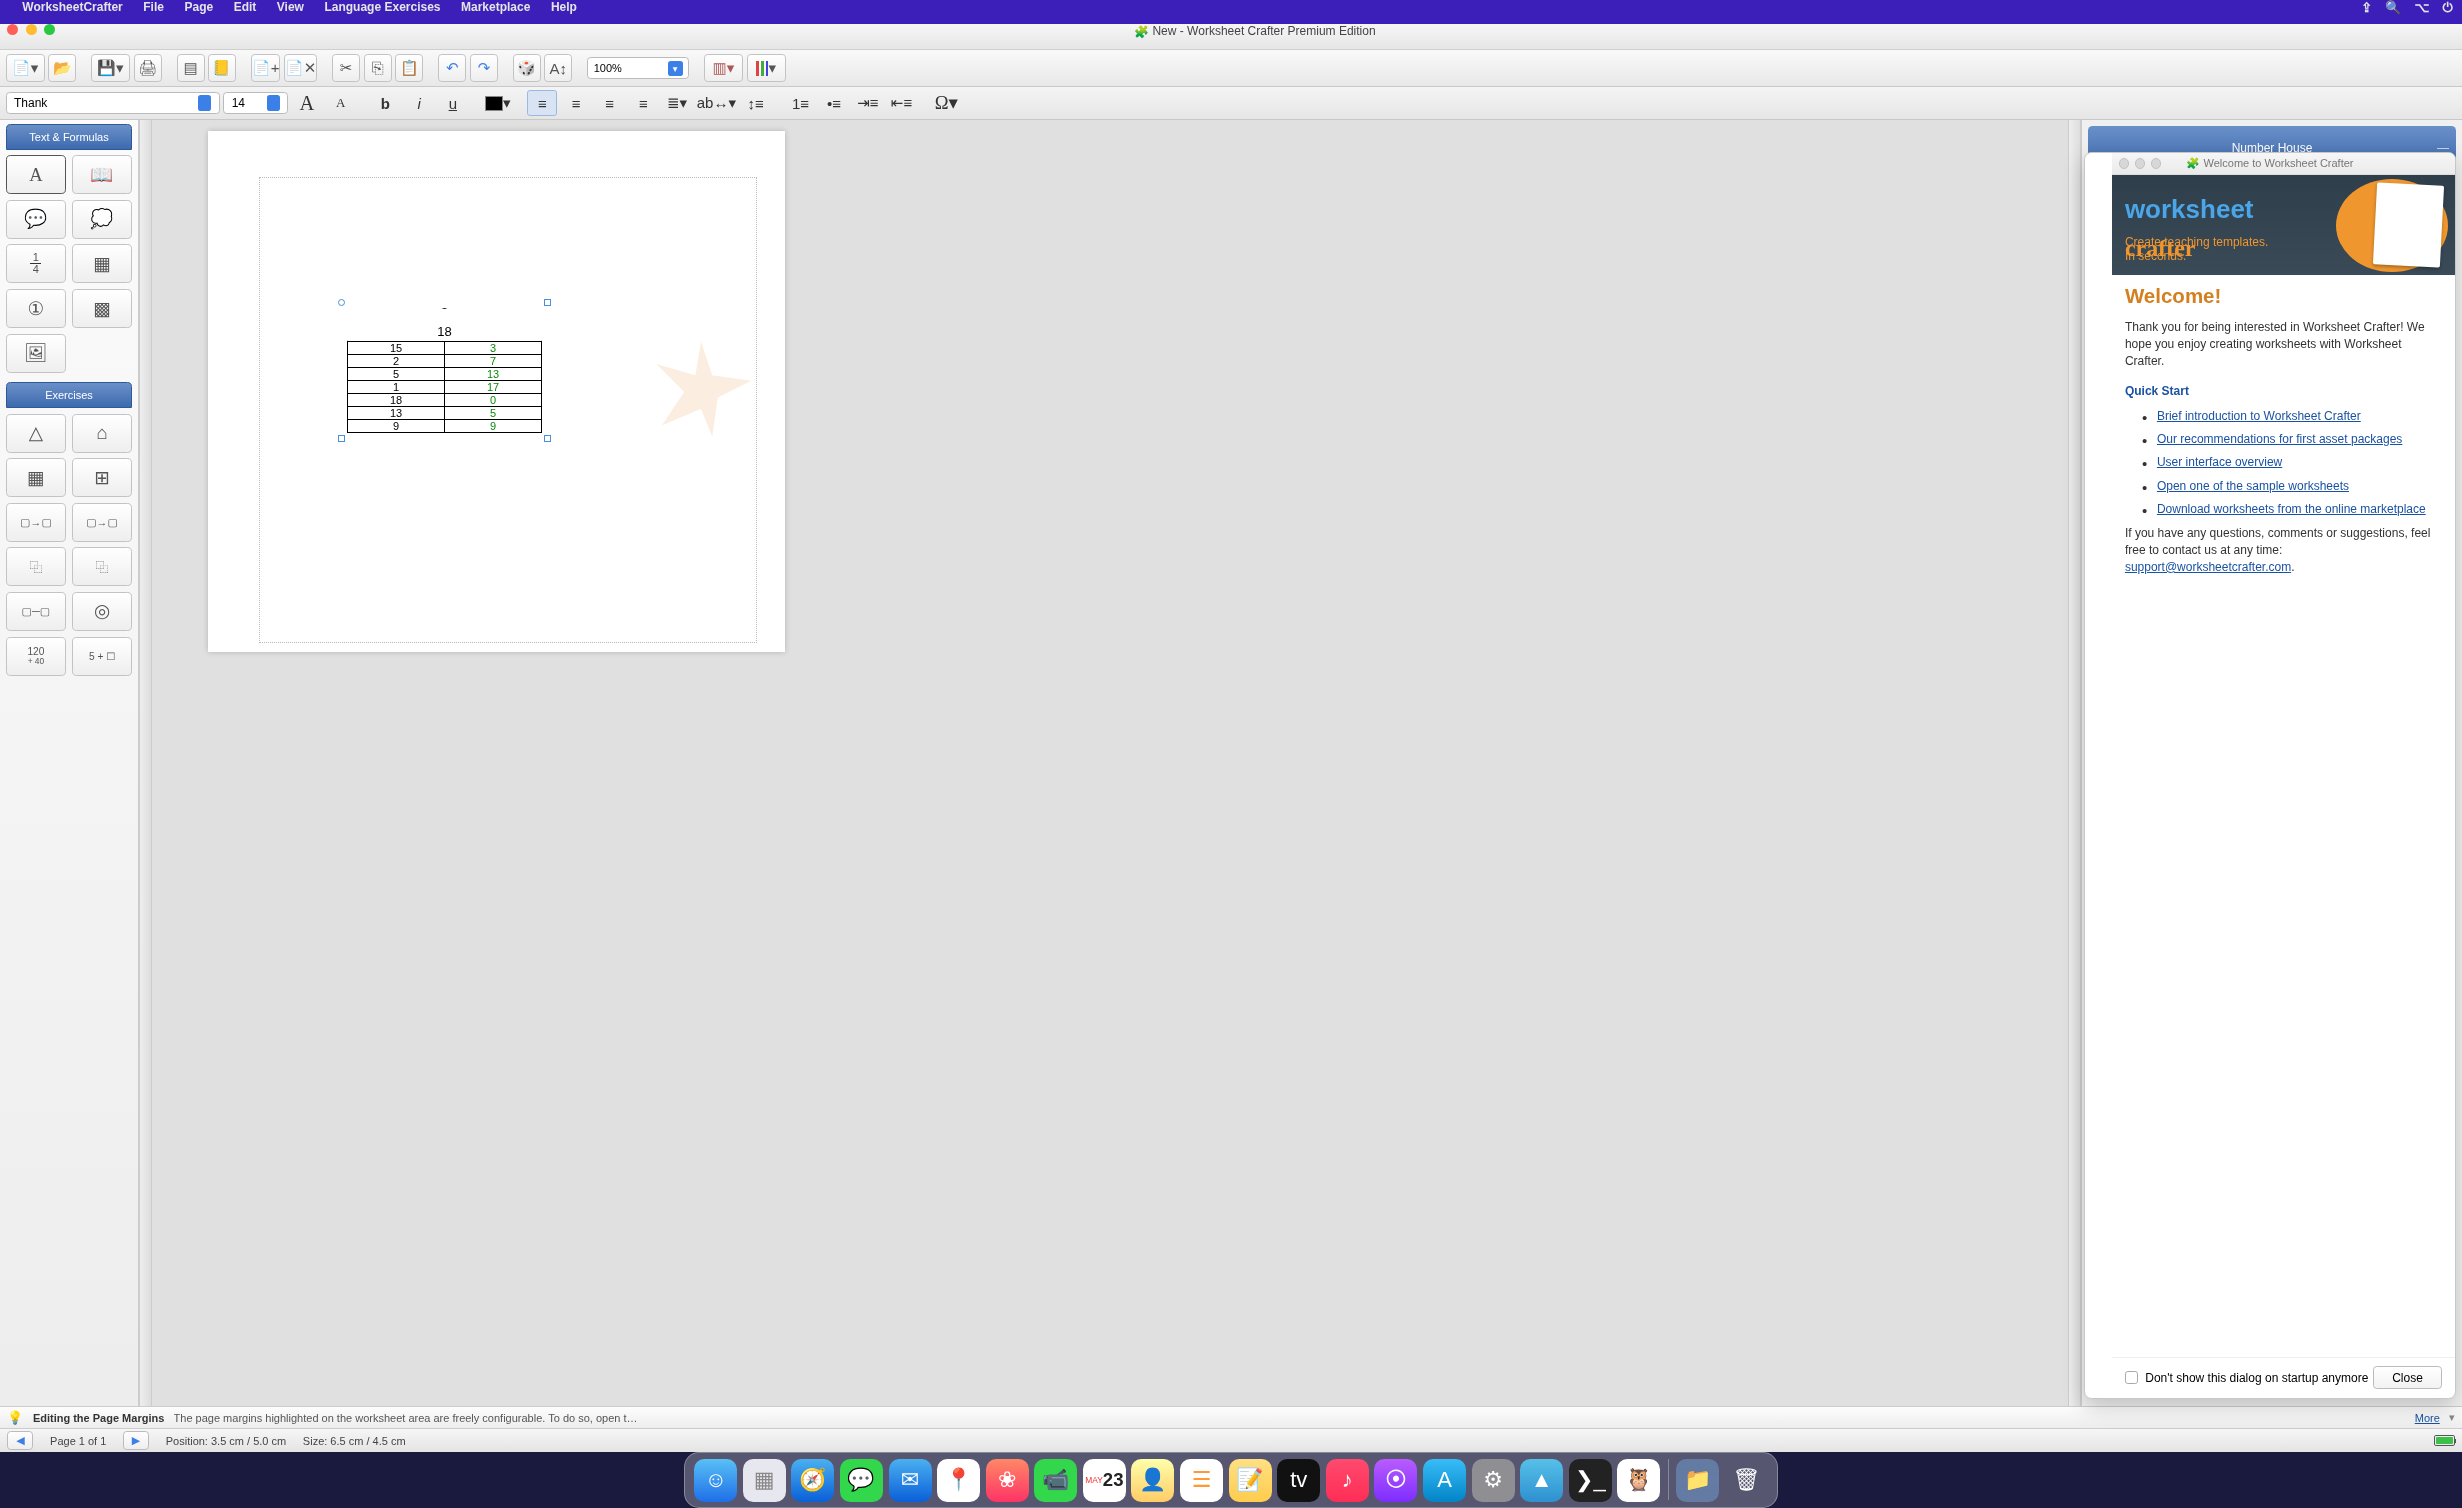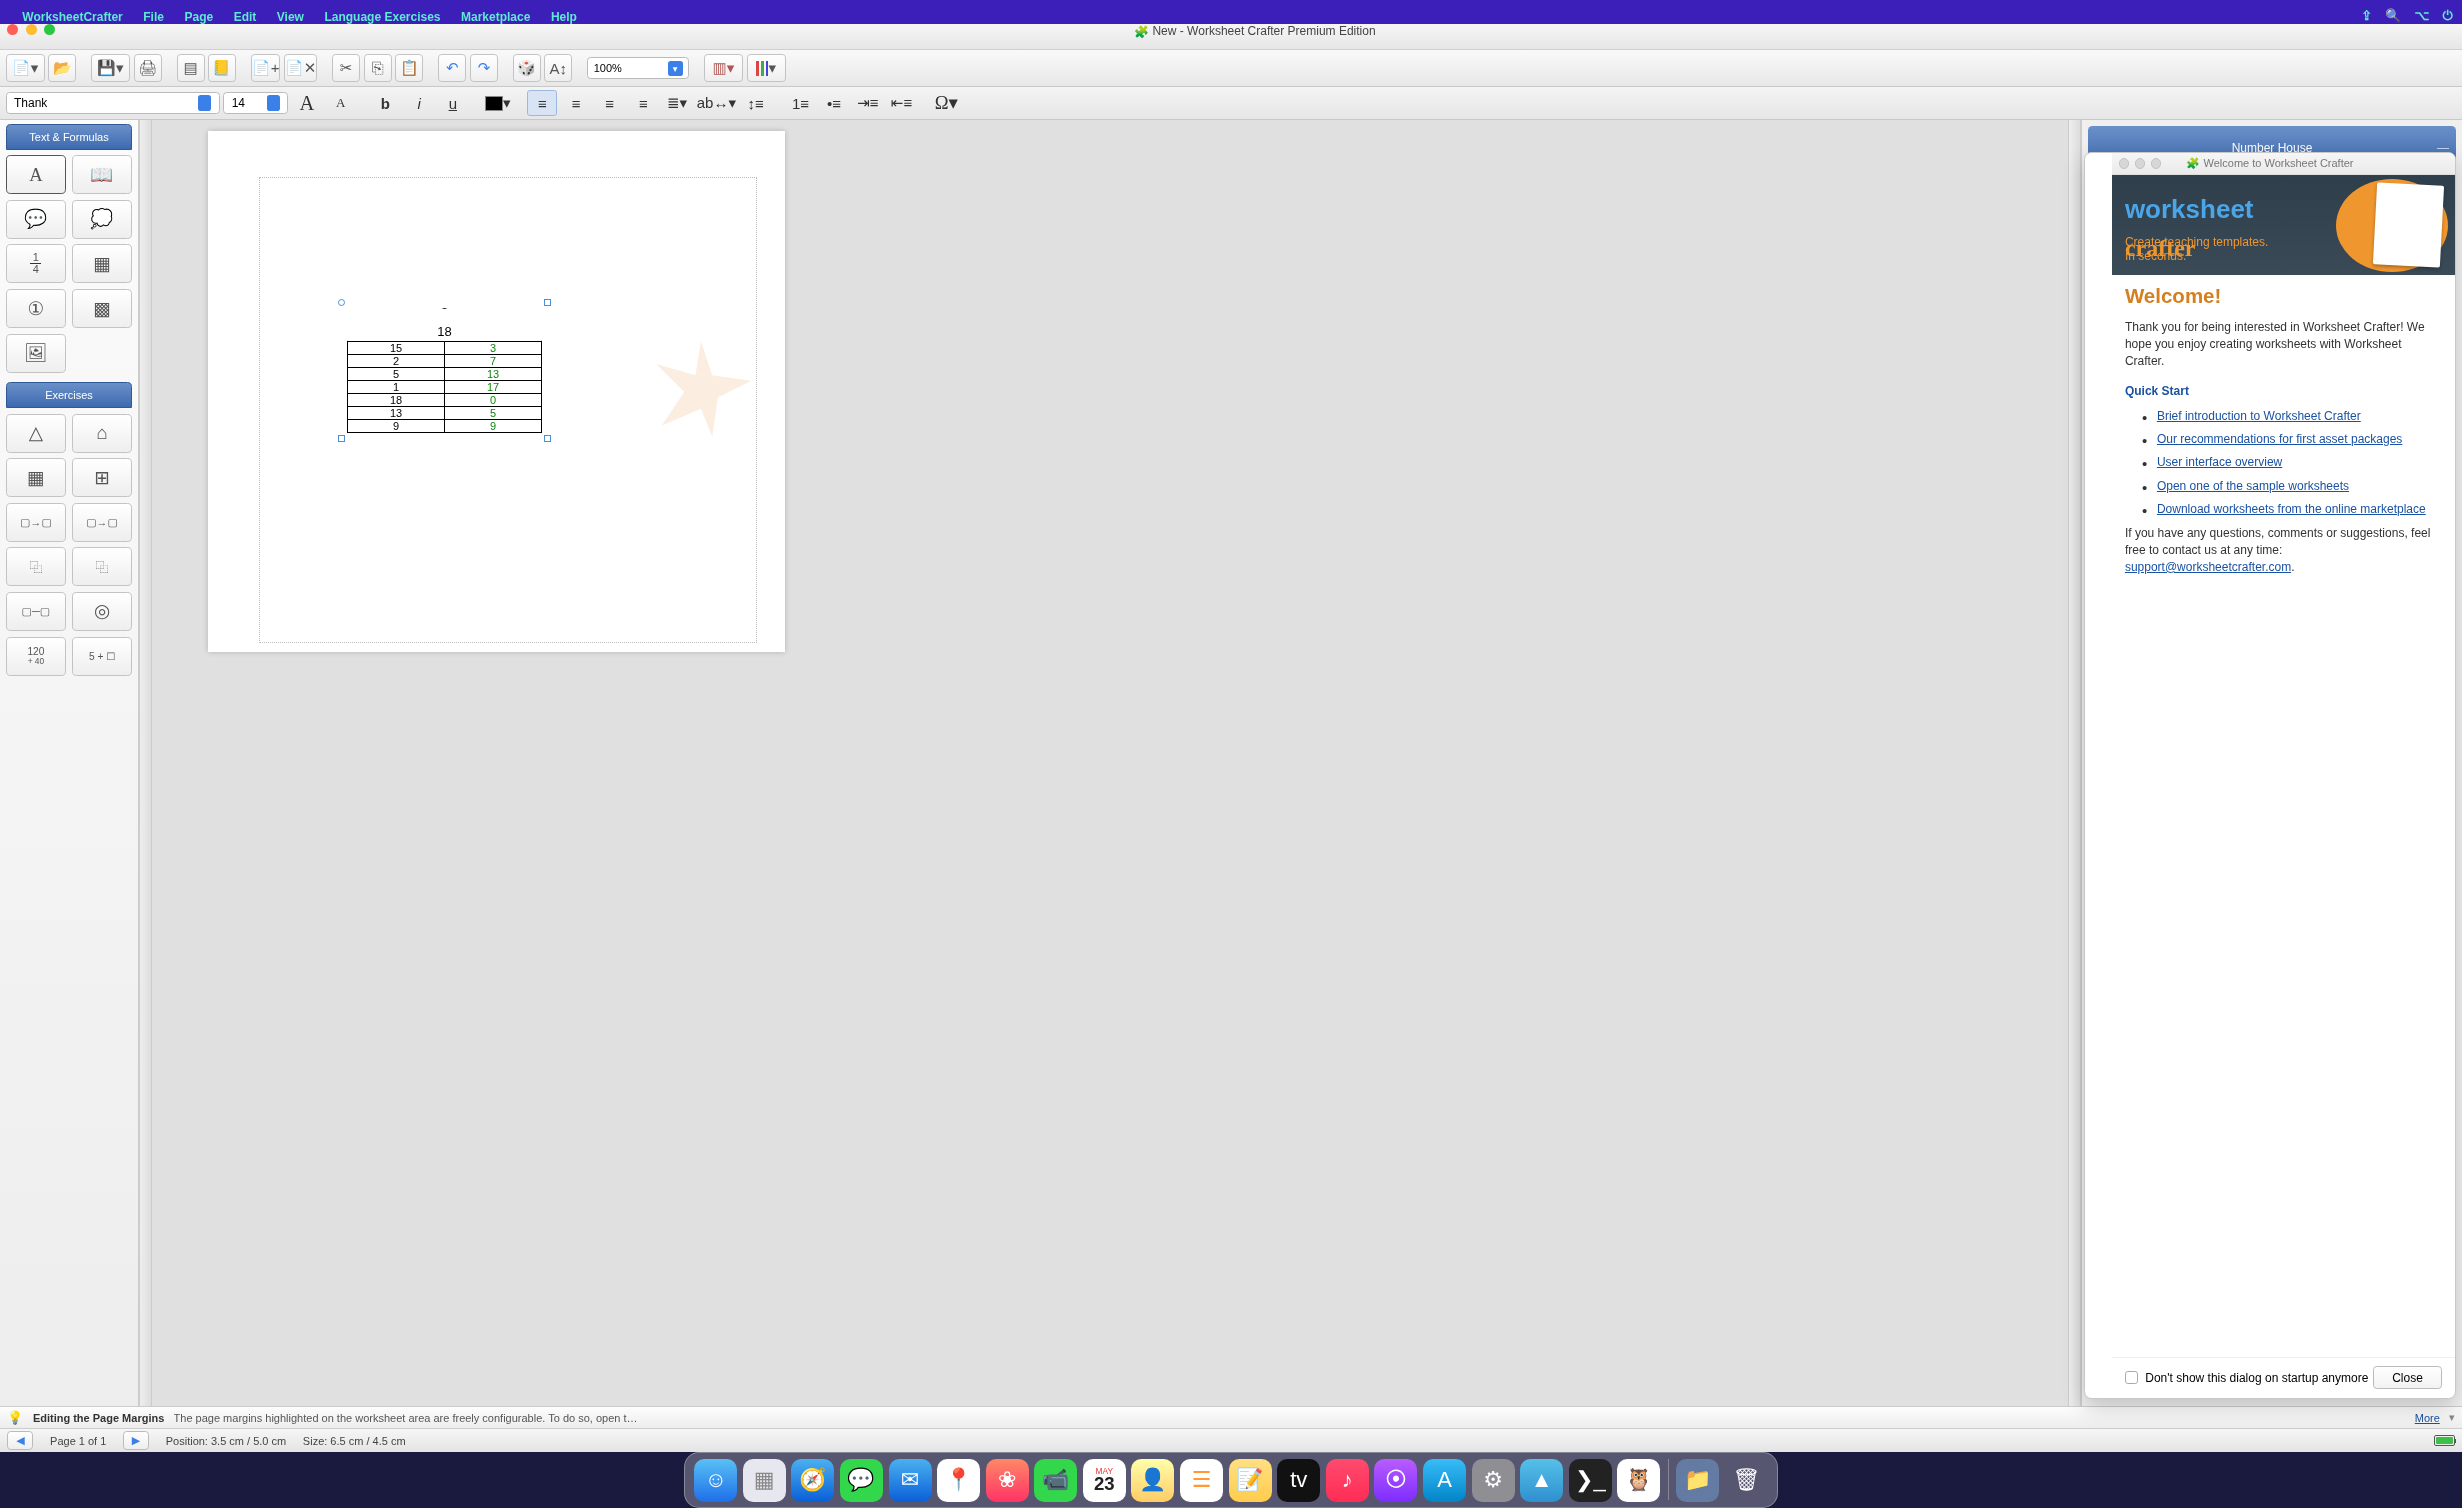--- a/index.html
+++ b/index.html
@@ -1,19 +1,19 @@
 <!DOCTYPE html>
 <html style="font-size:15px"><head>
 <meta charset="utf-8">
 <style>
 * { margin: 0; padding: 0; box-sizing: border-box; font-family: -apple-system, BlinkMacSystemFont, "Helvetica Neue", Arial, sans-serif; }
 html, body { width: 100%; height: 100%; overflow: hidden; background: #1a1a3e; }
 
 
-.menubar { height: 24px; background: #3b1fb8; display: flex; align-items: flex-end; padding: 0 9.3px; color: #5eead4; font-size: 12px; font-weight: 600; }
+.menubar { height: 24px; background: #3b1fb8; display: flex; align-items: flex-start; padding: 0 9.3px; color: #e5e5e5; font-size: 12px; font-weight: 600; }
 .menubar .apple { font-size: 13px; margin-right: 13px; }
 .menubar .item { margin-right: 20.5px; cursor: default; }
 .menubar .right { margin-left: auto; display: flex; gap: 13px; font-size: 13px; }
 .menubar .right span { cursor: default; }
 
 
 .window { position: absolute; top: 24px; left: 0; right: 0; bottom: 56px; background: #ececec; border-radius: 5.6px 5.6px 0 0; display: flex; flex-direction: column; }
 .titlebar { height: 26px; display: flex; align-items: flex-start; padding: 0 7.4px; background: linear-gradient(#f6f6f6,#e6e6e6); border-bottom: 0.9px solid #cfcfcf; }
 .traffic { display: flex; gap: 7.4px; }
 .tl { width: 11px; height: 11px; border-radius: 50%; }
@@ -383,21 +383,21 @@
 <div class="dock">
   <div class="dock-bg">
     <div class="dicon" style="background:linear-gradient(#59c0f5,#1e6fe8)">☺</div>
     <div class="dicon" style="background:#e7e7ef;color:#888">▦</div>
     <div class="dicon" style="background:linear-gradient(#4ab0f0,#0a5fd8)">🧭</div>
     <div class="dicon" style="background:#32d74b">💬</div>
     <div class="dicon" style="background:linear-gradient(#4ab0f0,#0a5fd8)">✉</div>
     <div class="dicon" style="background:#fff;color:#4a90e8">📍</div>
     <div class="dicon" style="background:linear-gradient(#f86,#f36)">❀</div>
     <div class="dicon" style="background:#32d74b">📹</div>
-    <div class="dicon" style="background:#fff;color:#e33;flex-direction:column;font-size:9.3px;line-height:1">
+    <div class="dicon" style="background:#fff;color:#e33;flex-direction:row;font-size:9.3px;line-height:1">
       <span style="color:#e33;font-size:8.4px">MAY</span>
         <span style="color:#222;font-size:18.6px;font-weight:600">23</span>
     </div>
     <div class="dicon" style="background:linear-gradient(#ffa,#fc6);color:#a66">👤</div>
     <div class="dicon" style="background:#fff;color:#f93">☰</div>
     <div class="dicon" style="background:linear-gradient(#ffe082,#ffcc4d);color:#a66">📝</div>
     <div class="dicon" style="background:#111">tv</div>
     <div class="dicon" style="background:linear-gradient(#ff4a6e,#ff2d55)">♪</div>
     <div class="dicon" style="background:linear-gradient(#b95cff,#7d2dff)">⦿</div>
     <div class="dicon" style="background:linear-gradient(#38bdf8,#0284c7)">A</div>

